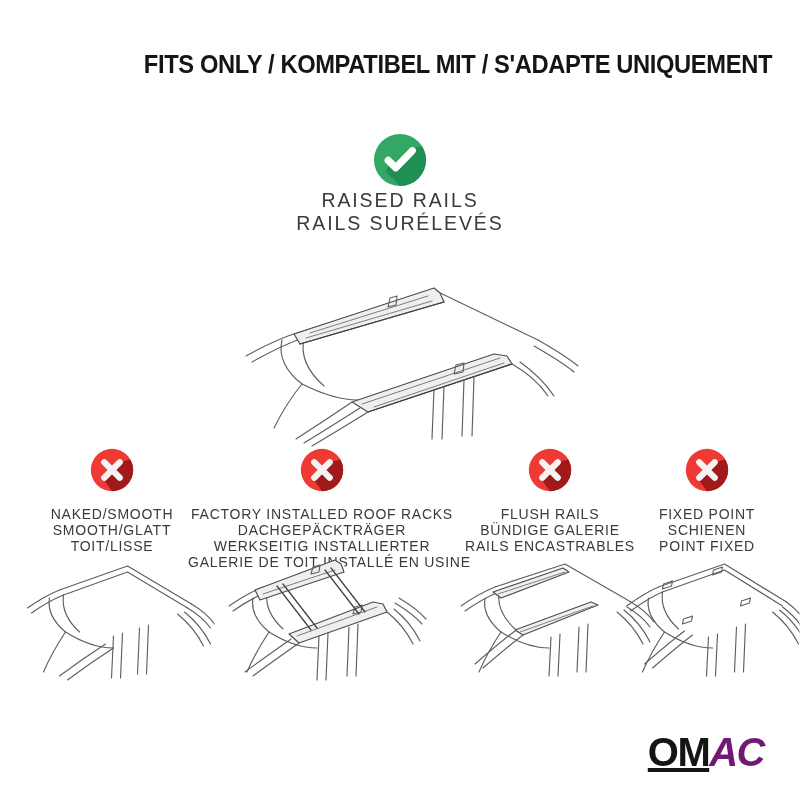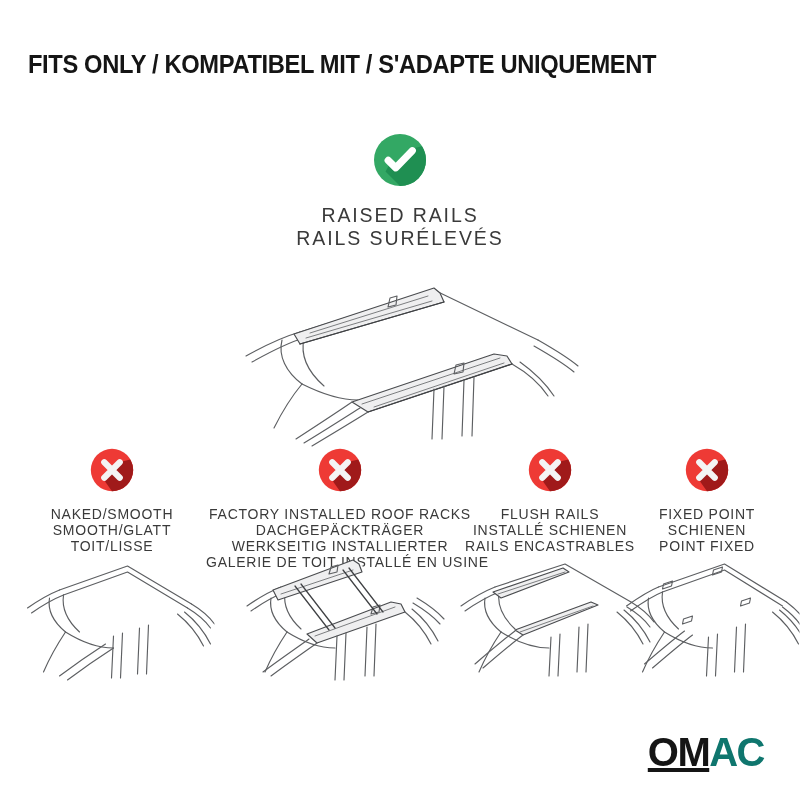--- a/index.html
+++ b/index.html
@@ -15,21 +15,21 @@
     font-family: "Liberation Sans", sans-serif;
     color: #231f20;
   }
 
   
   #title-bar {
     position: absolute;
     top: 50px;
     left: 0;
     width: 800px;
-    text-align: left;
+    text-align: right;
   }
   #page-title {
     font-family: "Liberation Sans", sans-serif;
     font-weight: bold;
     font-size: 25.5px;
     letter-spacing: -0.4px;
     color: #151515;
     white-space: nowrap;
     transform: scaleX(0.93);
     transform-origin: center;
@@ -41,21 +41,21 @@
     top: 133px;
     left: 0;
     width: 800px;
     text-align: center;
   }
   .status-icon {
     display: block;
     margin: 0 auto;
   }
   #compatible-labels {
-    margin-top: 17px;
+    margin-top: 2px;
   }
   .compat-label {
     font-size: 19.5px;
     letter-spacing: 1.9px;
     line-height: 23px;
     color: #3a3a3a;
     white-space: nowrap;
   }
 
   
@@ -94,42 +94,42 @@
     white-space: nowrap;
   }
   .incompat-art {
     position: absolute;
     left: 50%;
     transform: translateX(-50%);
   }
 
   
   #col-naked        { left: 12px;  width: 200px; }
-  #col-factory      { left: 206px; width: 268px; }
+  #col-factory      { left: 188px; width: 268px; }
   #col-flush        { left: 452px; width: 196px; }
   #col-fixedpoint   { left: 628px; width: 158px; }
 
   #col-naked      .incompat-art { top: 104px; }
   #col-factory    .incompat-art { top: 88px; }
   #col-flush      .incompat-art { top: 100px; }
   #col-fixedpoint .incompat-art { top: 100px; }
 
   
   #brand-logo {
     position: absolute;
     right: 36px;
     bottom: 28px;
     font-family: "Liberation Sans", sans-serif;
     font-weight: bold;
     font-size: 40px;
     letter-spacing: -1.5px;
     line-height: 1;
   }
   #brand-omac-dark { color: #151515; text-decoration: underline; }
-  #brand-omac-accent { color: #0f766e; }
+  #brand-omac-accent { color: #701a75; font-style: italic; }
 
   .line { fill: none; stroke: #5d5f62; stroke-width: 1.15; stroke-linecap: round; stroke-linejoin: round; }
   .line-thin { fill: none; stroke: #6e7073; stroke-width: 0.9; stroke-linecap: round; stroke-linejoin: round; }
   .line-dark { fill: none; stroke: #3f4144; stroke-width: 1.25; stroke-linecap: round; stroke-linejoin: round; }
   .rail-fill { fill: #efeff0; stroke: #4a4c4f; stroke-width: 1.15; stroke-linejoin: round; }
   .roof-fill { fill: #ffffff; }
 </style>
 </head>
 <body>
 
@@ -295,21 +295,21 @@
   <div class="incompat-col" id="col-flush">
     <div class="incompat-icon-wrap">
       <svg class="status-icon" width="44" height="44" viewBox="0 0 54 54">
         <circle cx="27" cy="27" r="26" fill="#ee3a35"></circle>
         <path d="M27 53A26 26 0 0 0 53 27 26 26 0 0 0 49.5 14L38 17 32.5 27 22 31.5 18.5 41Z" fill="#a01a1a"></path>
         <path d="M17.5 17.5L36.5 36.5M36.5 17.5L17.5 36.5" fill="none" stroke="#f4f4f4" stroke-width="7.6" stroke-linecap="round"></path>
       </svg>
     </div>
     <div class="incompat-labels">
       <div class="incompat-label">FLUSH RAILS</div>
-      <div class="incompat-label">INSTALLÉ SCHIENEN</div>
+      <div class="incompat-label">BÜNDIGE GALERIE</div>
       <div class="incompat-label">RAILS ENCASTRABLES</div>
     </div>
     <div class="incompat-art">
       <svg width="210" height="130" viewBox="0 0 210 130">
         <path class="roof-fill" d="M44 48 L120 18 L180 52 L122 82 L64 64 Z"></path>
         <path class="line" d="M16 58 C26 51 40 43 50 39"></path>
         <path class="line" d="M20 63 C30 56 44 48 54 44"></path>
         <path class="line" d="M40 50 C38 62 44 74 56 84"></path>
         <path class="line" d="M54 44 C52 58 58 70 70 81"></path>
         <path class="line" d="M56 84 C72 94 90 100 104 100"></path>

